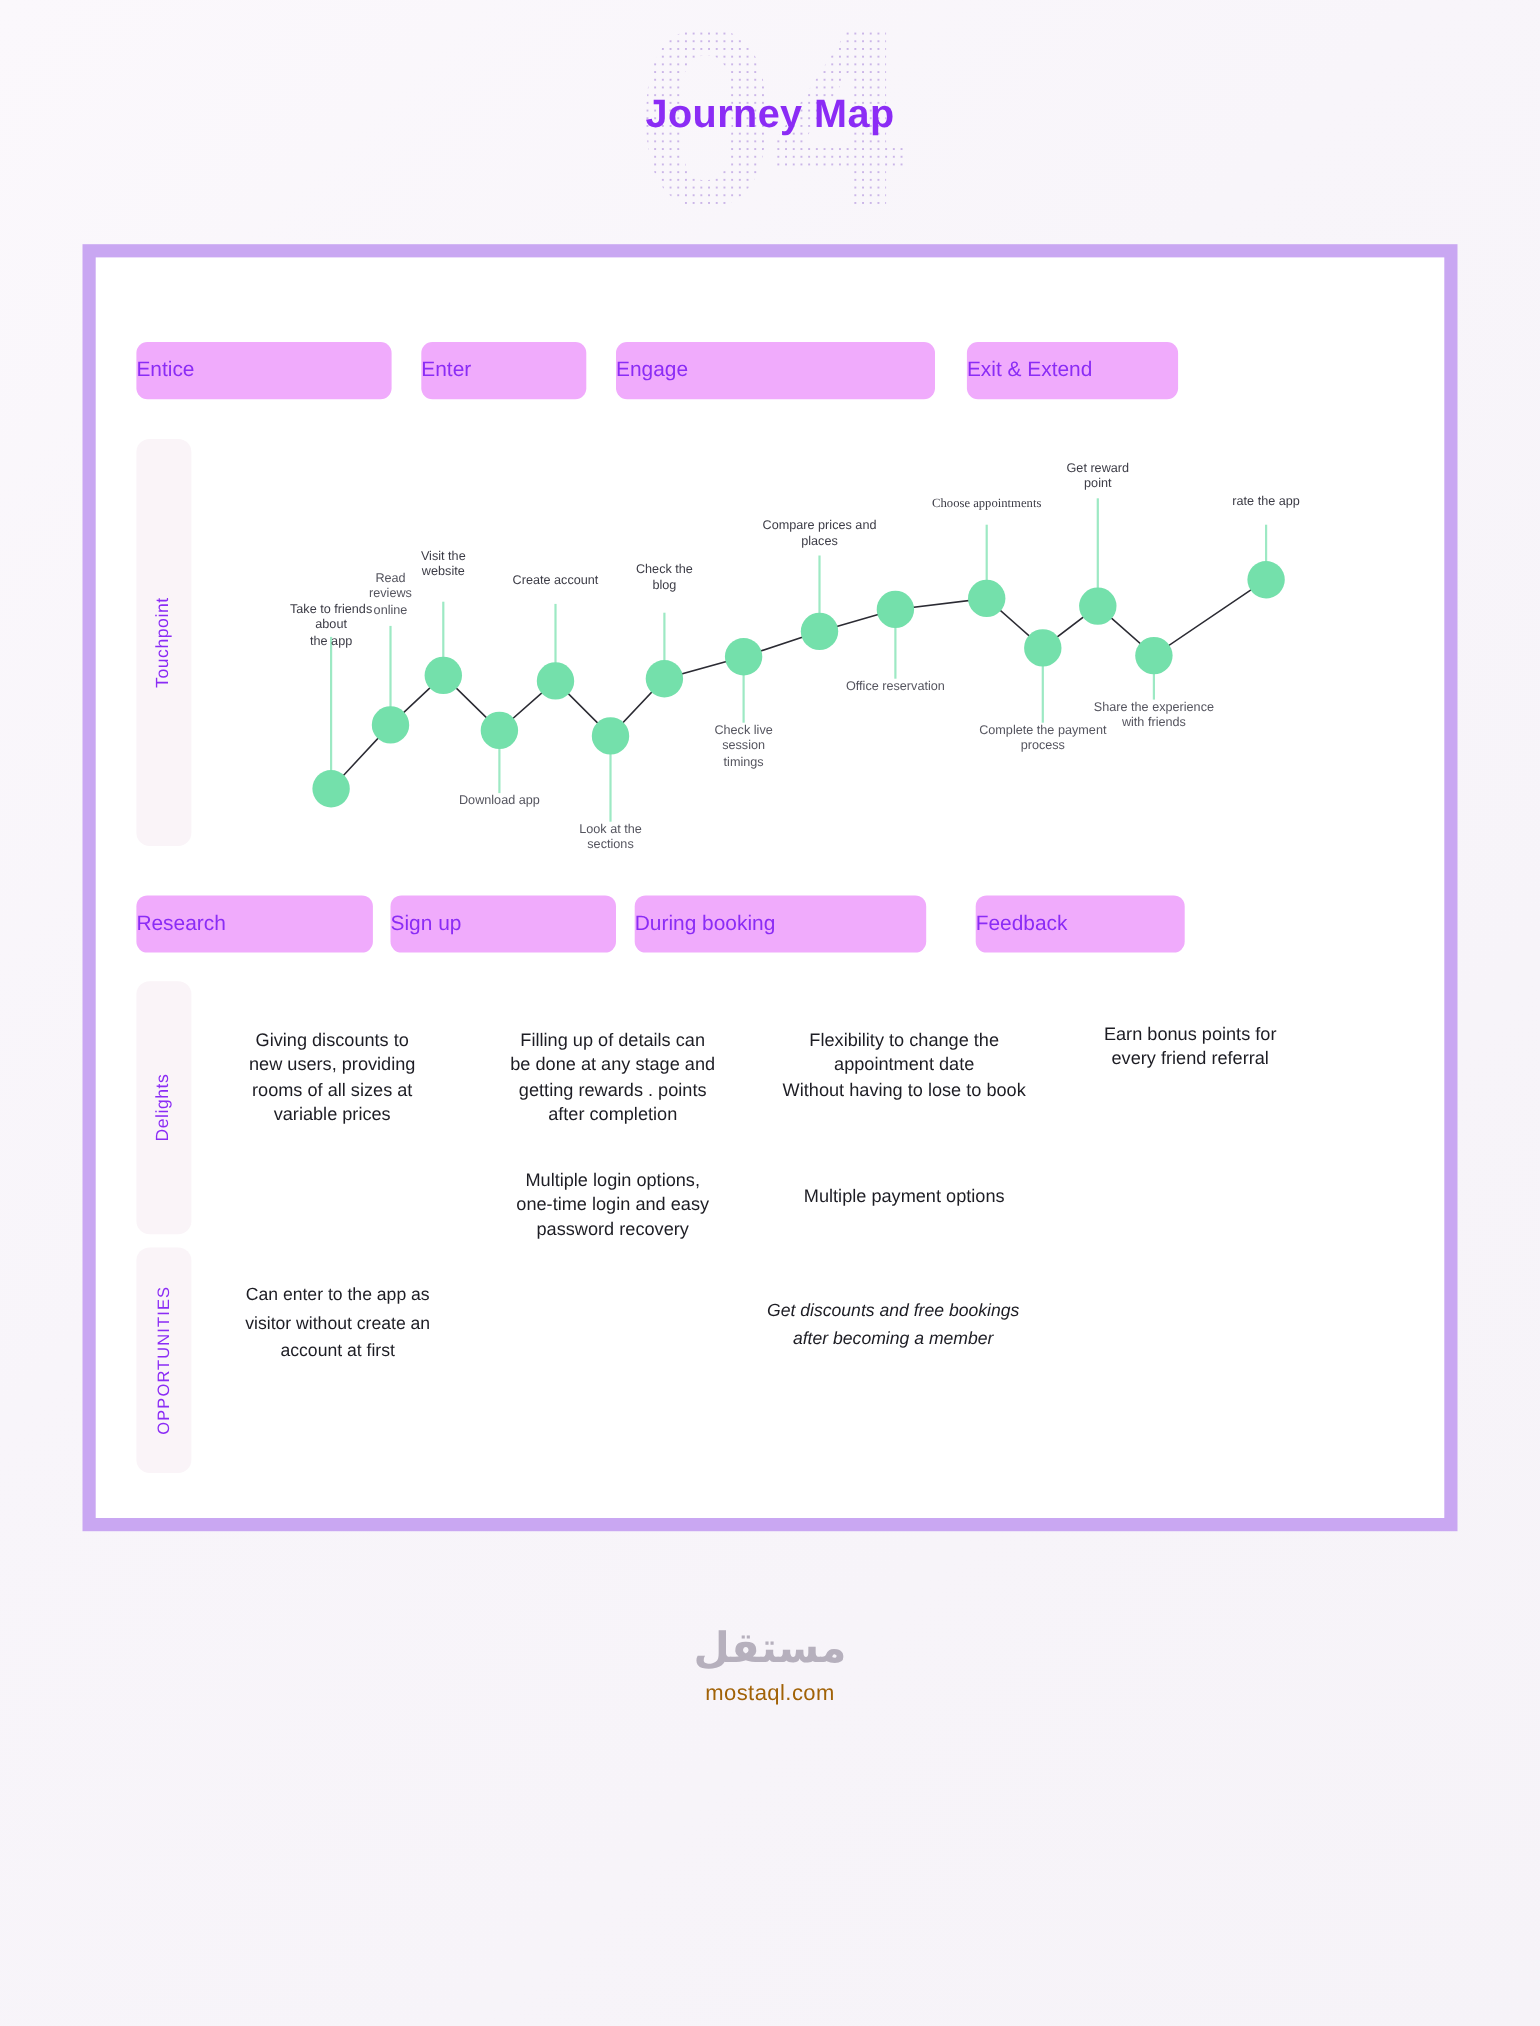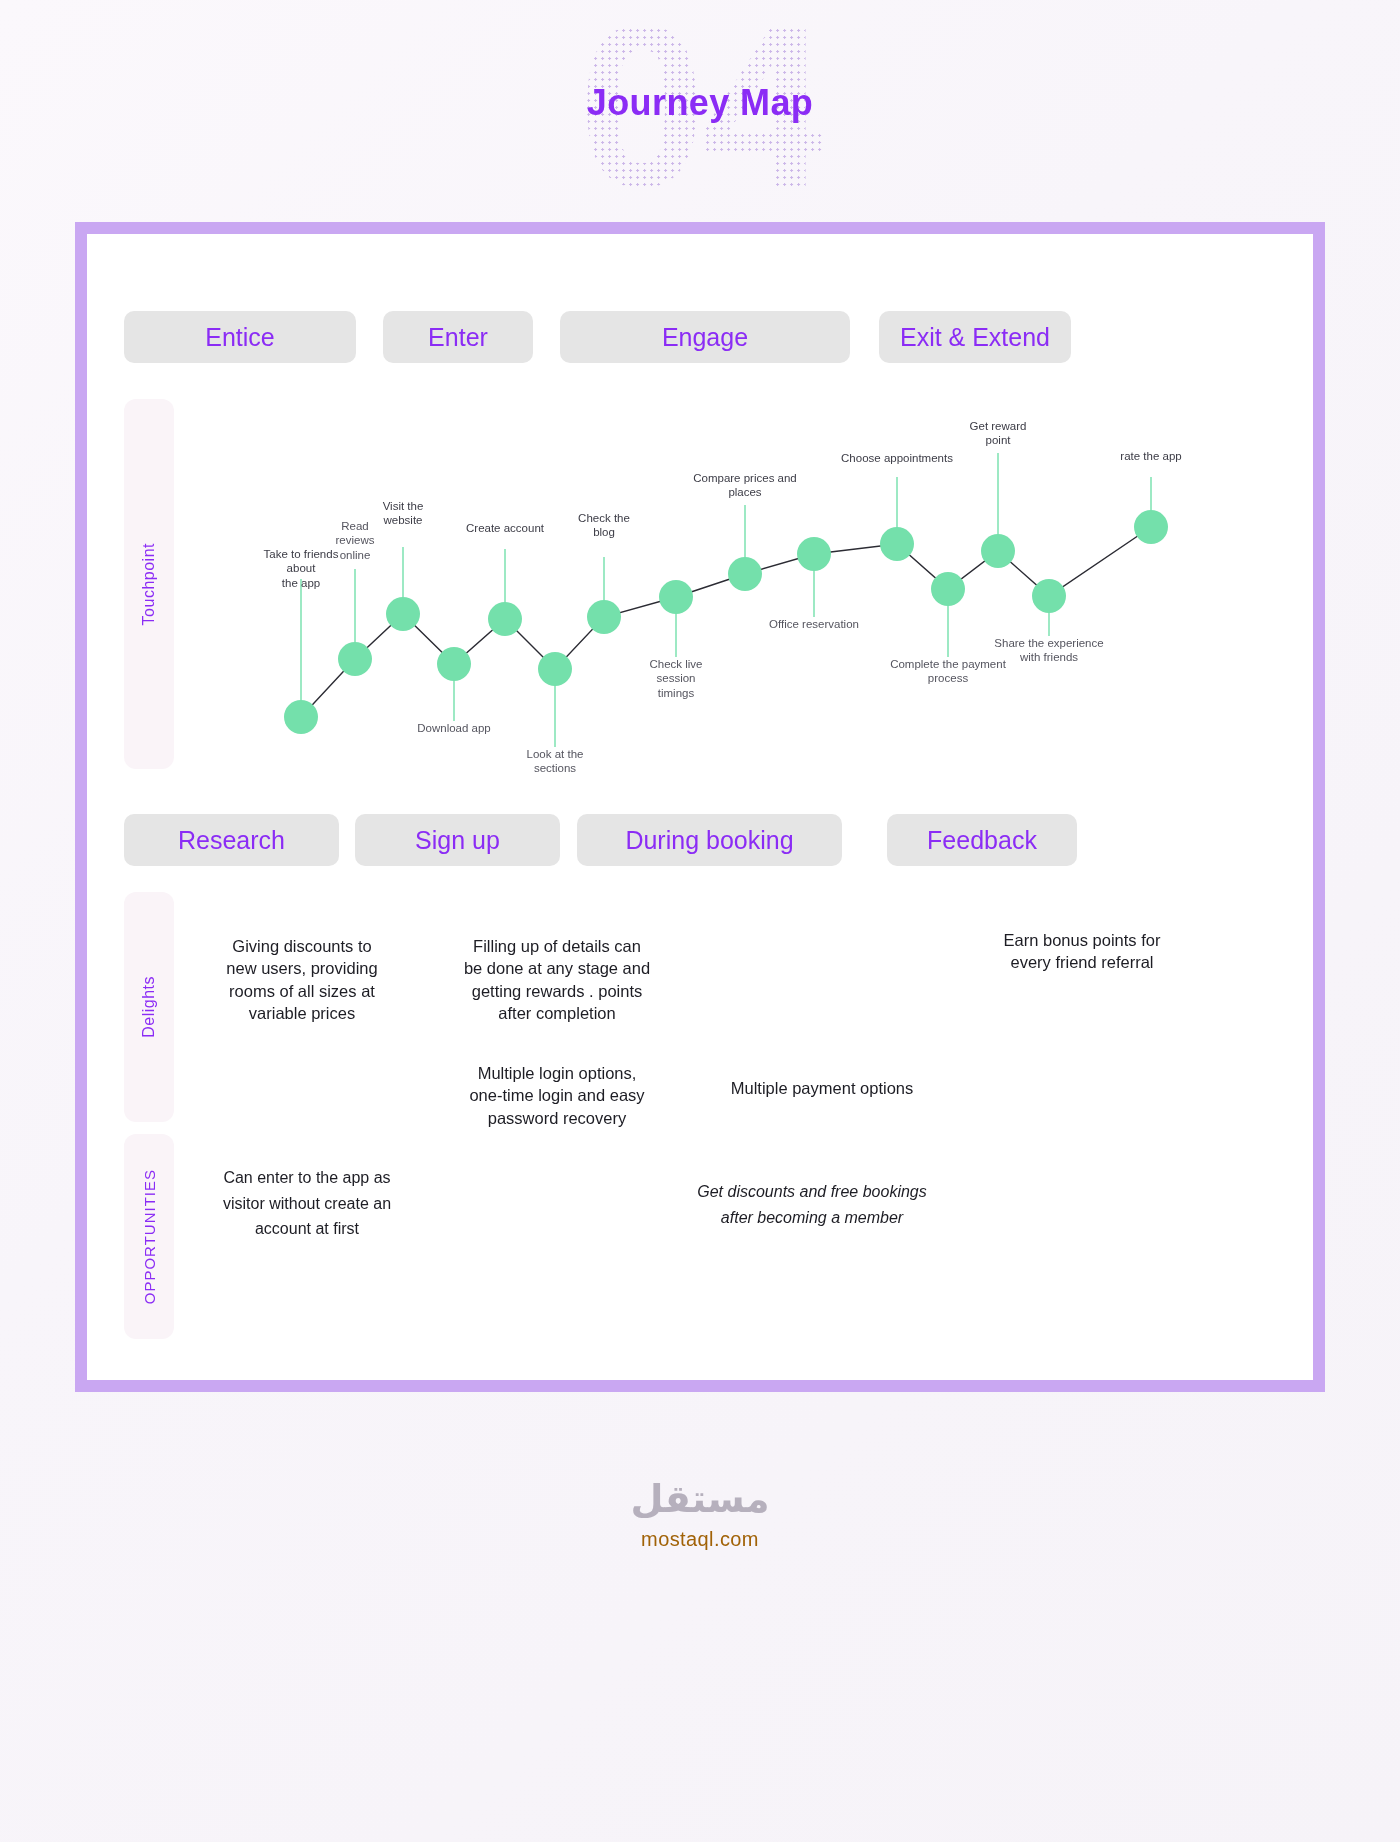--- a/index.html
+++ b/index.html
@@ -36,23 +36,23 @@
     background:#c9a7f2;padding:12px;box-sizing:border-box;
   }
   .board{
     position:relative;width:100%;height:100%;
     background:#ffffff;box-sizing:border-box;
   }
 
   
   .pill{
     position:absolute;height:52px;border-radius:10px;
-    background:#e5e5e5;
-    display:flex;align-items:center;justify-content:center;
-    color:#8b2cf5;font-size:25px;
+    background:#f0abfc;
+    display:flex;align-items:center;
+    color:#8b2cf5;font-size:19px;
   }
 
   
   .rowlabel{
     position:absolute;width:50px;border-radius:12px;background:#faf4f8;
     display:flex;align-items:center;justify-content:center;
   }
   .rowlabel span{
     writing-mode:vertical-rl;transform:rotate(180deg);
     color:#8b2cf5;font-size:16px;letter-spacing:.5px;white-space:nowrap;
@@ -159,21 +159,21 @@
 timings</div>
             <div class="stem" style="left: 553px; top: 106px; height: 69px;"></div>
             <div class="node" style="left: 553px; top: 175px;"></div>
             <div class="tp-label" style="left: 553px; top: 72px; width: 120px;">Compare prices and
 places</div>
             <div class="stem" style="left: 622px; top: 155px; height: 63px;"></div>
             <div class="node" style="left: 622px; top: 155px;"></div>
             <div class="tp-label light" style="left: 622px; top: 218px; width: 120px;">Office reservation</div>
             <div class="stem" style="left: 705px; top: 78px; height: 67px;"></div>
             <div class="node" style="left: 705px; top: 145px;"></div>
-            <div class="tp-label" style="left: 705px; top: 52px; width: 120px;">Choose appointments</div>
+            <div class="tp-label" style="left: 705px; top: 52px; width: 120px; font-family: Liberation Serif, serif;">Choose appointments</div>
             <div class="stem" style="left: 756px; top: 190px; height: 68px;"></div>
             <div class="node" style="left: 756px; top: 190px;"></div>
             <div class="tp-label light" style="left: 756px; top: 258px; width: 120px;">Complete the payment
 process</div>
             <div class="stem" style="left: 806px; top: 54px; height: 98px;"></div>
             <div class="node" style="left: 806px; top: 152px;"></div>
             <div class="tp-label" style="left: 806px; top: 20px; width: 120px;">Get reward
 point</div>
             <div class="stem" style="left: 857px; top: 197px; height: 40px;"></div>
             <div class="node" style="left: 857px; top: 197px;"></div>
@@ -210,20 +210,23 @@
 new users, providing
 rooms of all sizes at
 variable prices</div>
       <div class="cell" style="left:345px;top:668px;width:250px;">Filling up of details can
 be done at any stage and
 getting rewards . points
 after completion</div>
       <div class="cell" style="left:345px;top:795px;width:250px;">Multiple login options,
 one-time login and easy
 password recovery</div>
+      <div class="cell" style="left:595px;top:668px;width:280px;">Flexibility to change the
+appointment date
+Without having to lose to book</div>
       <div class="cell" style="left:595px;top:810px;width:280px;">Multiple payment options</div>
       <div class="cell" style="left:875px;top:662px;width:240px;">Earn bonus points for
 every friend referral</div>
 
       <div class="cell op" style="left:95px;top:898px;width:250px;">Can enter to the app as
 visitor without create an
 account at first</div>
       <div class="cell op" style="left:570px;top:912px;width:310px;font-style:italic;">Get discounts and free bookings
 after becoming a member</div>
 

